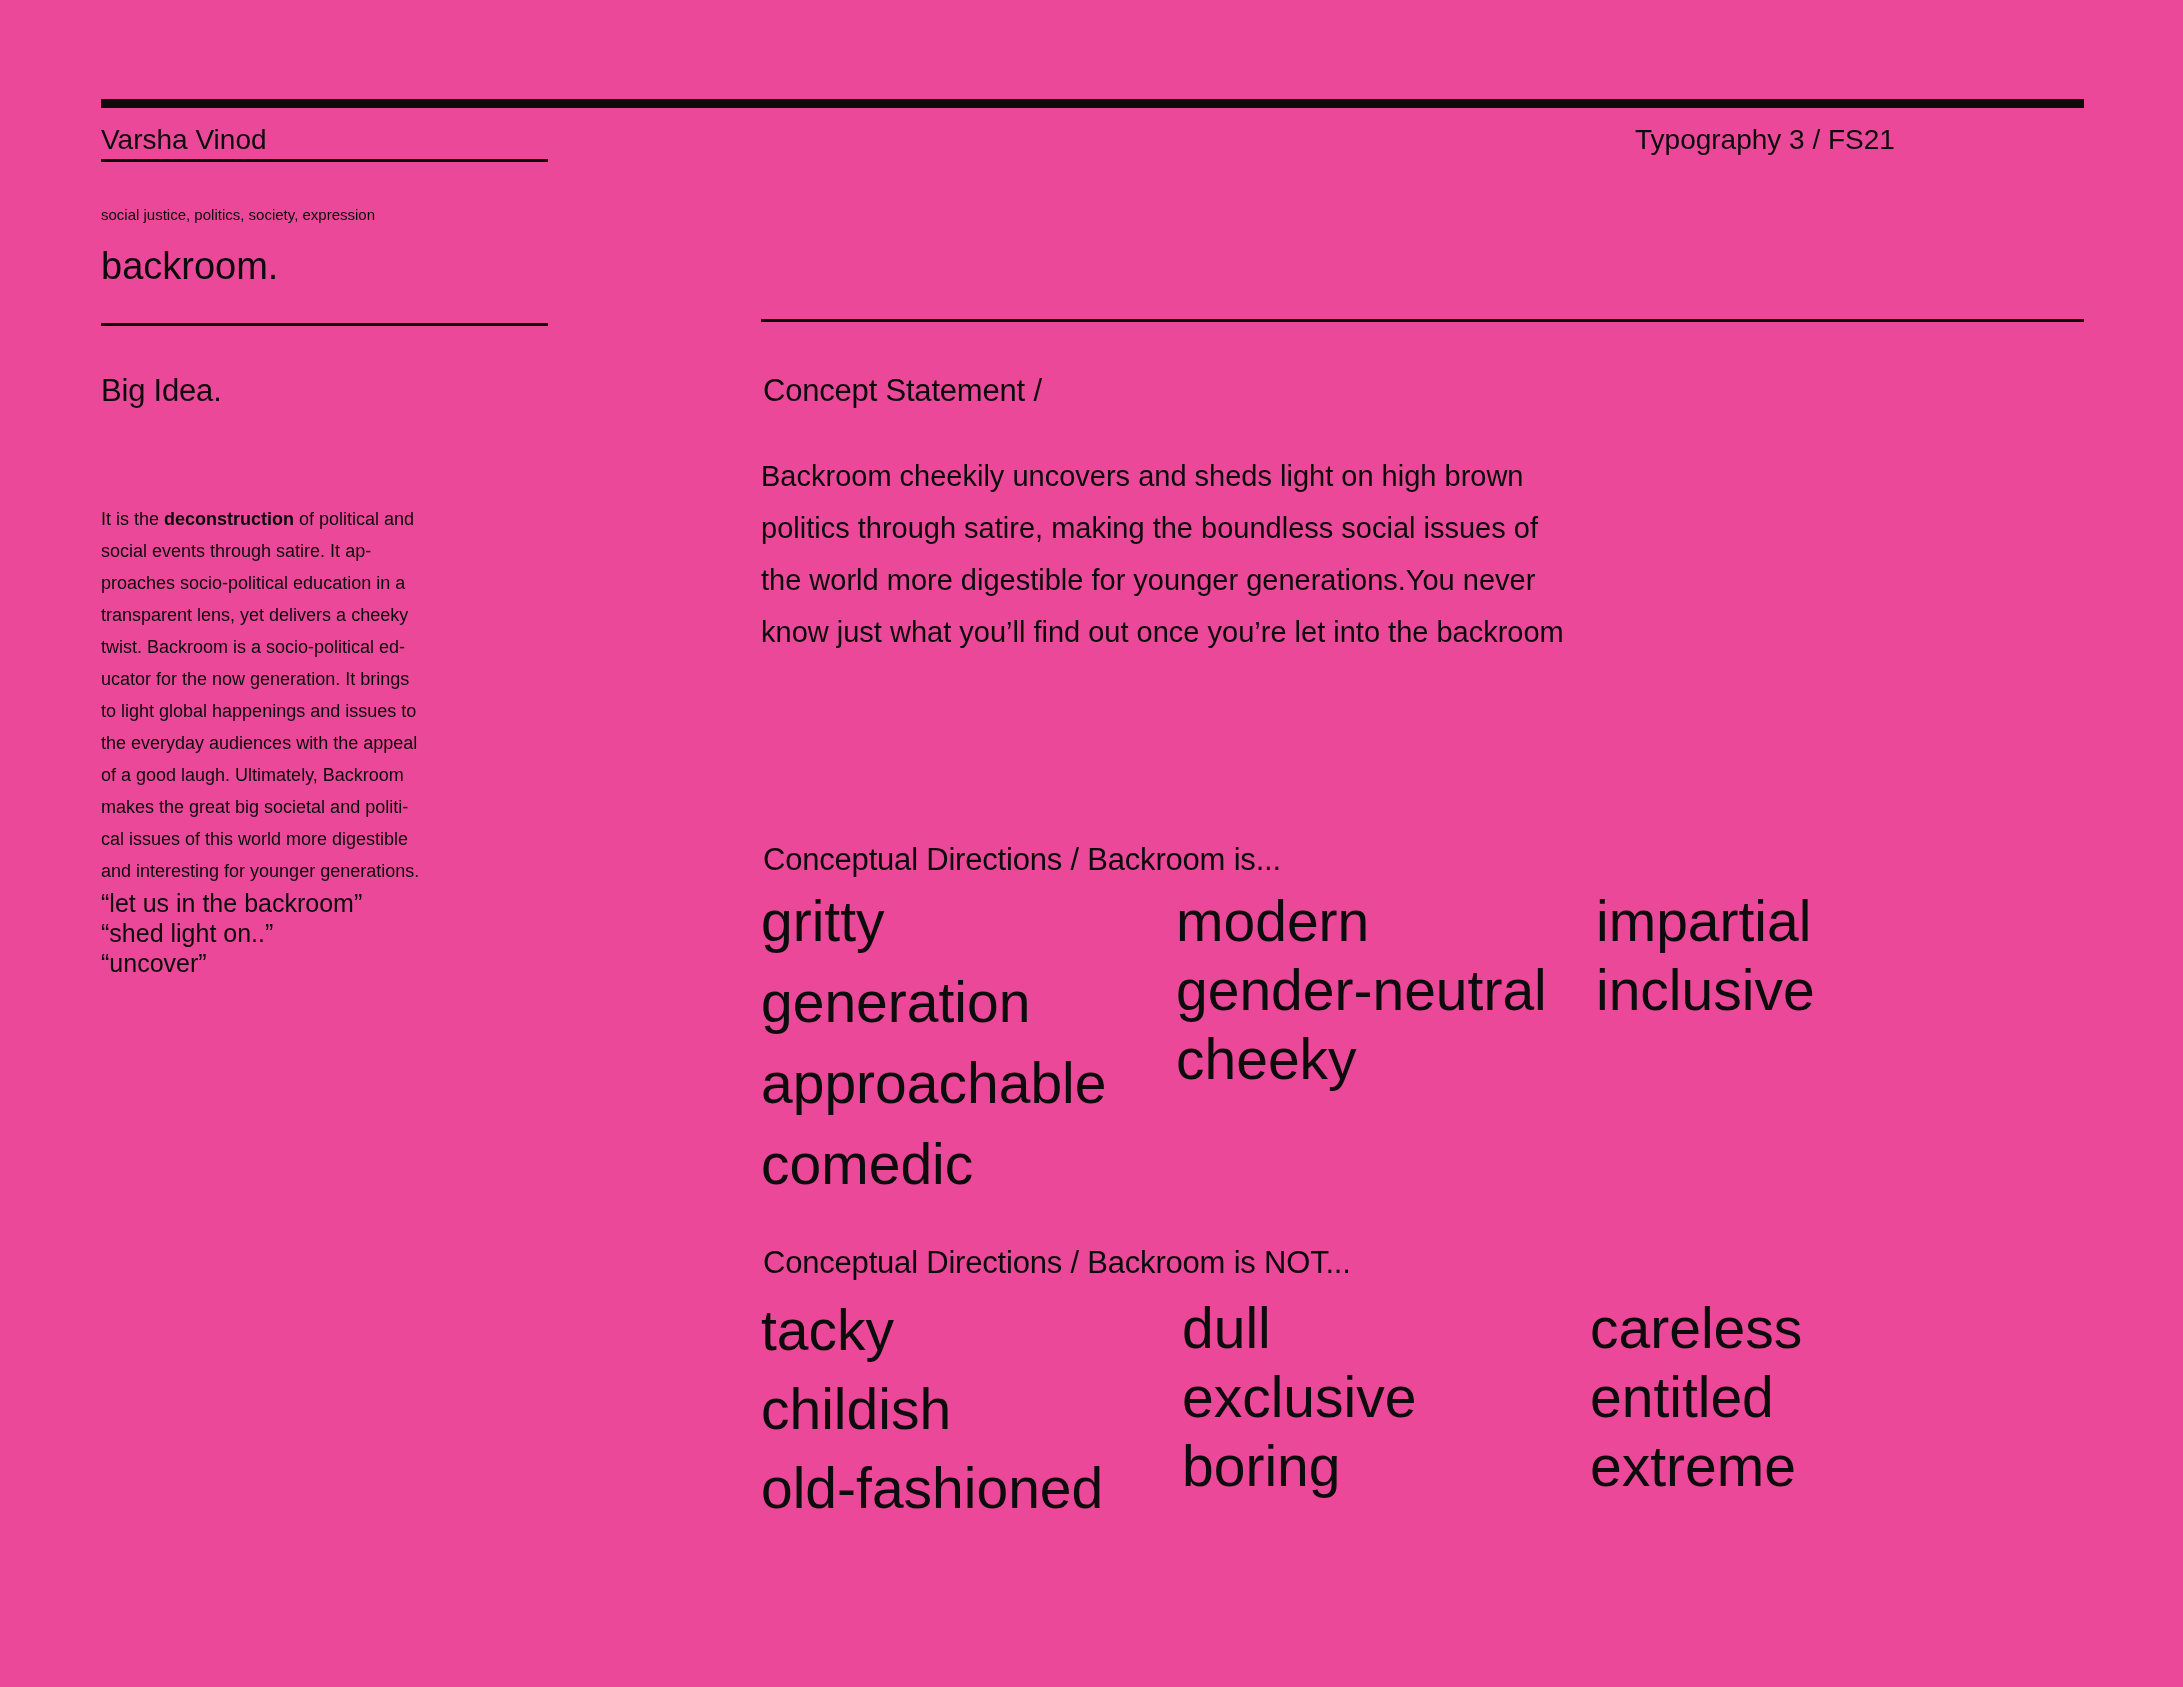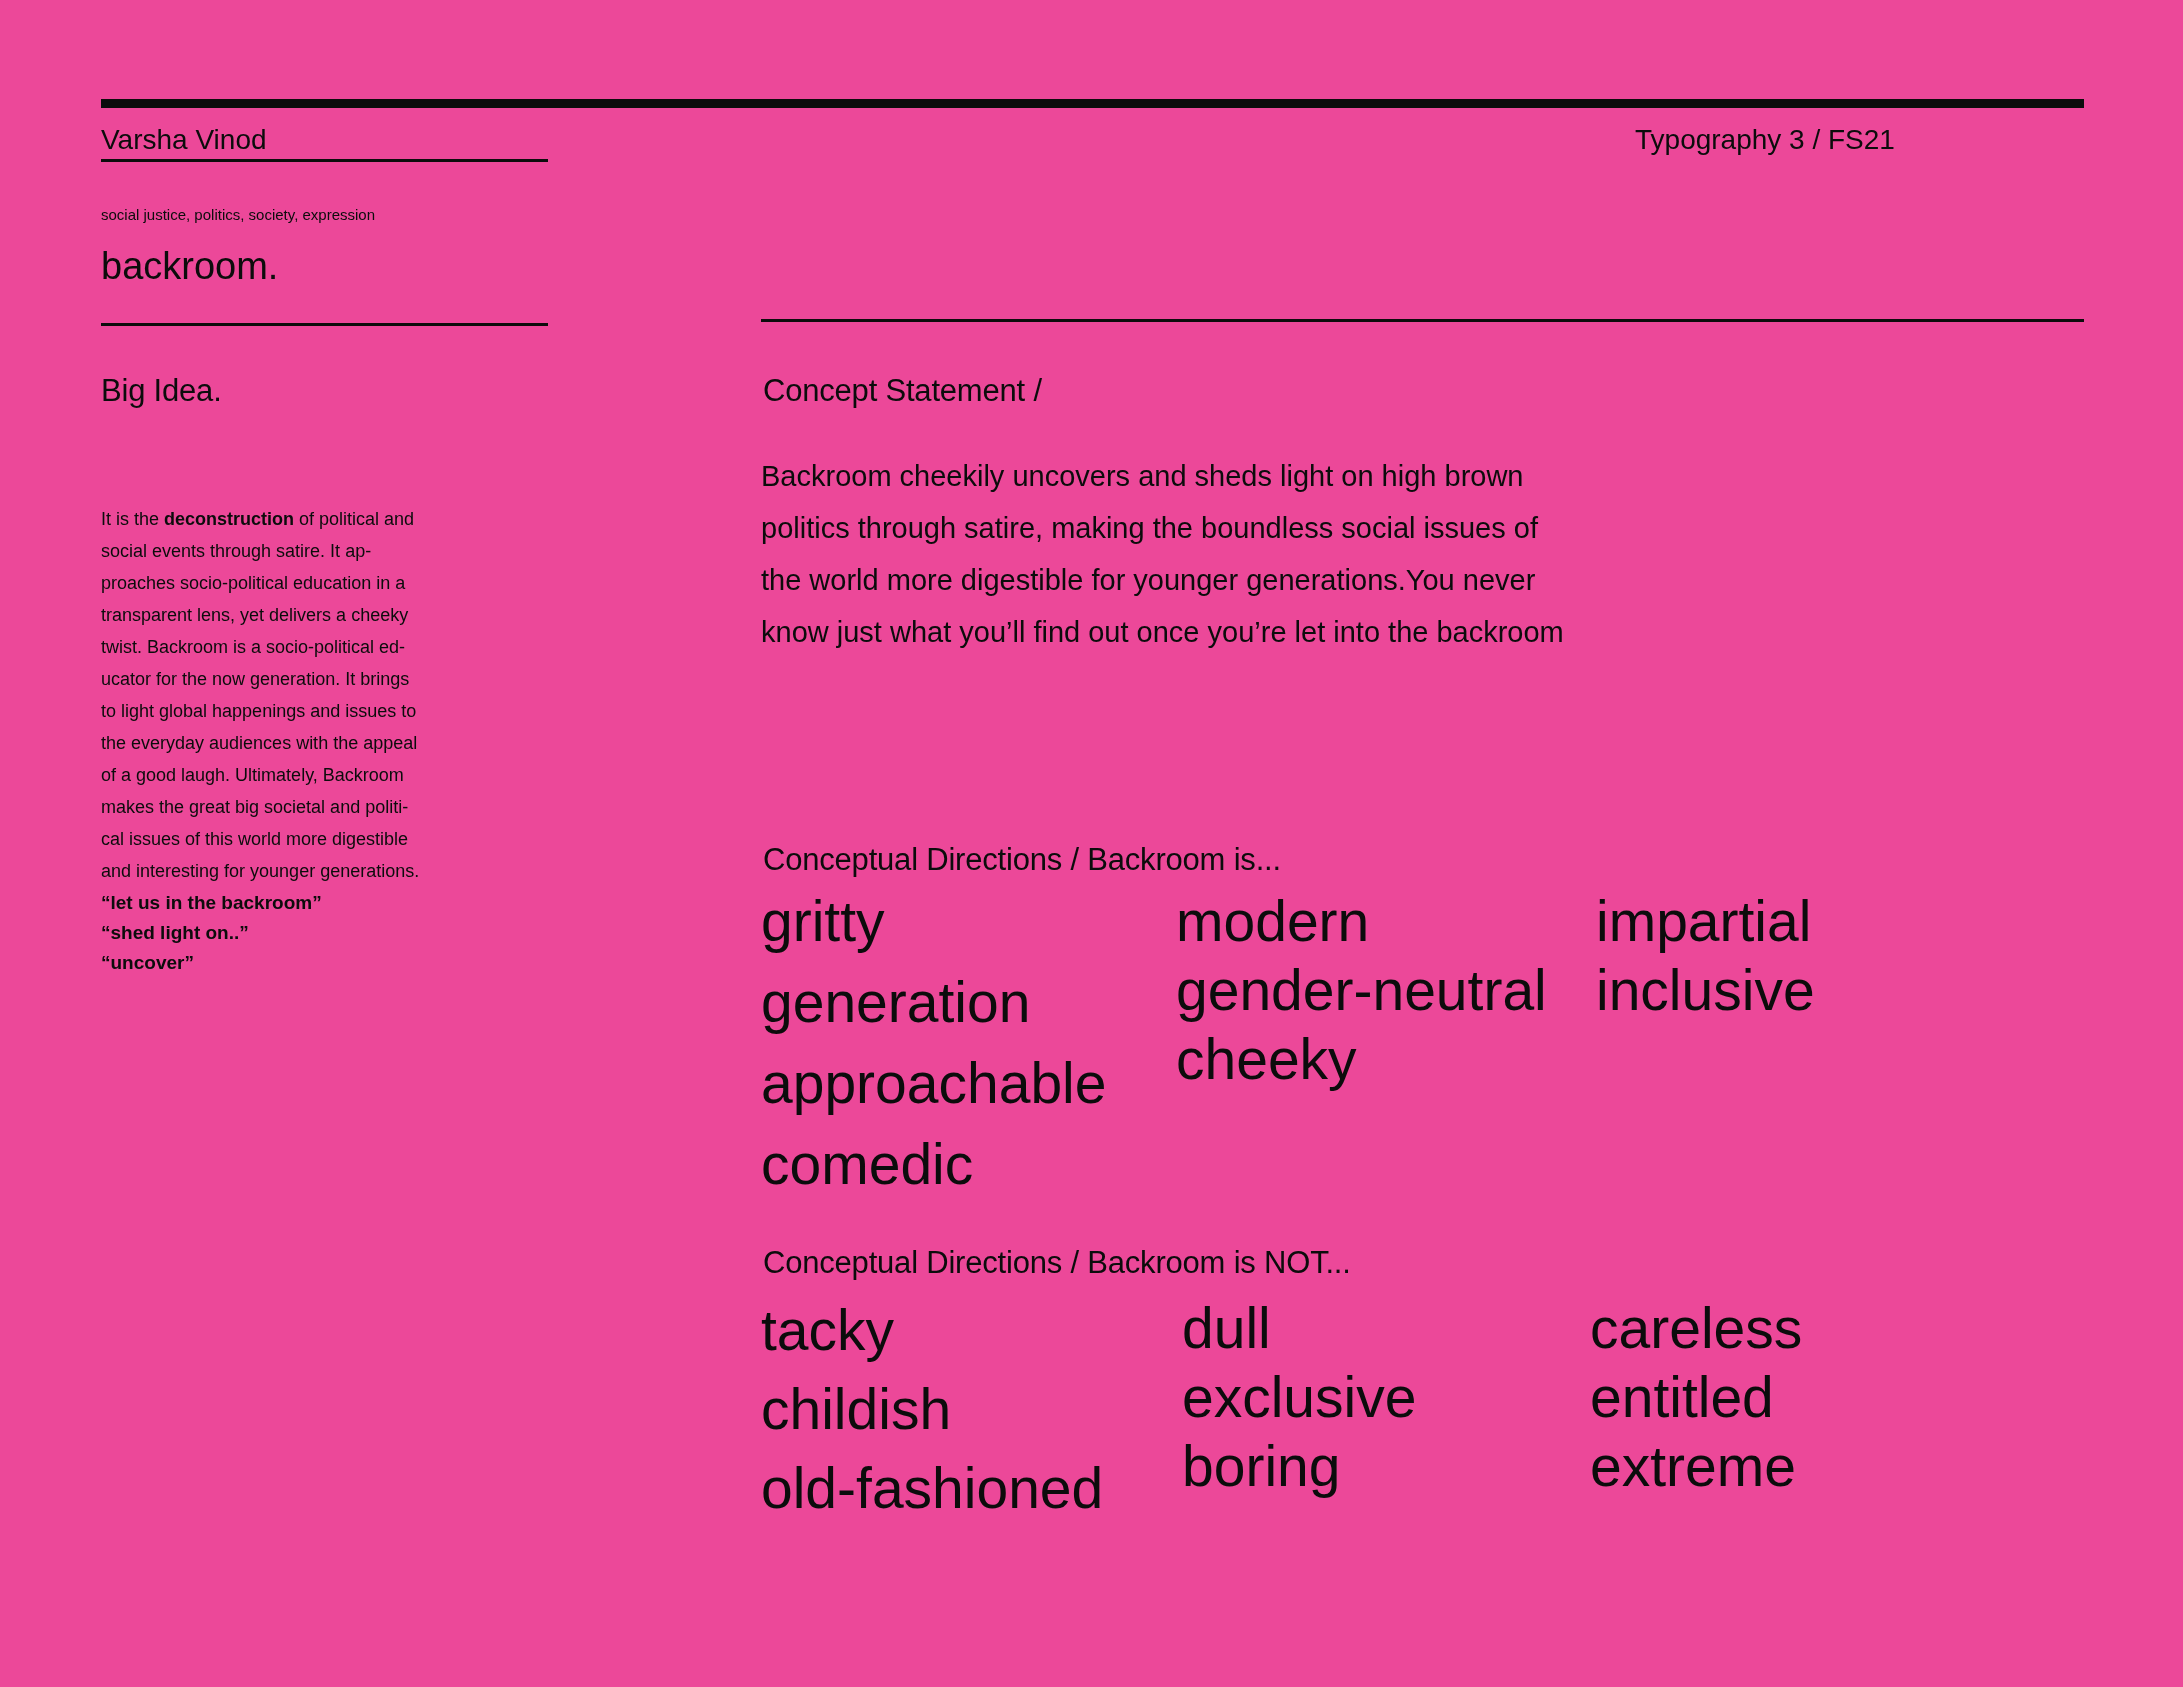--- a/index.html
+++ b/index.html
@@ -29,21 +29,21 @@
   .is-label{left:763px;top:845px;}
   .not-label{left:763px;top:1248px;}
   
   .body-par{
     left:101px;top:474px;width:476px;
     font-size:18px;line-height:32px;
     white-space:pre;
     margin-top:29px;
   }
   .body-par b{font-weight:bold;}
-  .quotes{left:101px;top:888px;font-size:19px;line-height:30px;font-weight:bold;}
+  .quotes{left:101px;top:888px;font-size:25px;line-height:30px;font-weight:normal;}
   
   .concept-rule{left:761px;top:319px;width:1323px;height:3.3px;}
   .concept-par{
     left:761px;top:450px;
     font-size:29px;line-height:52px;
     white-space:pre;
   }
   
   .words{font-size:57px;}
   .is-col1{left:761px;top:881px;line-height:81px;}

